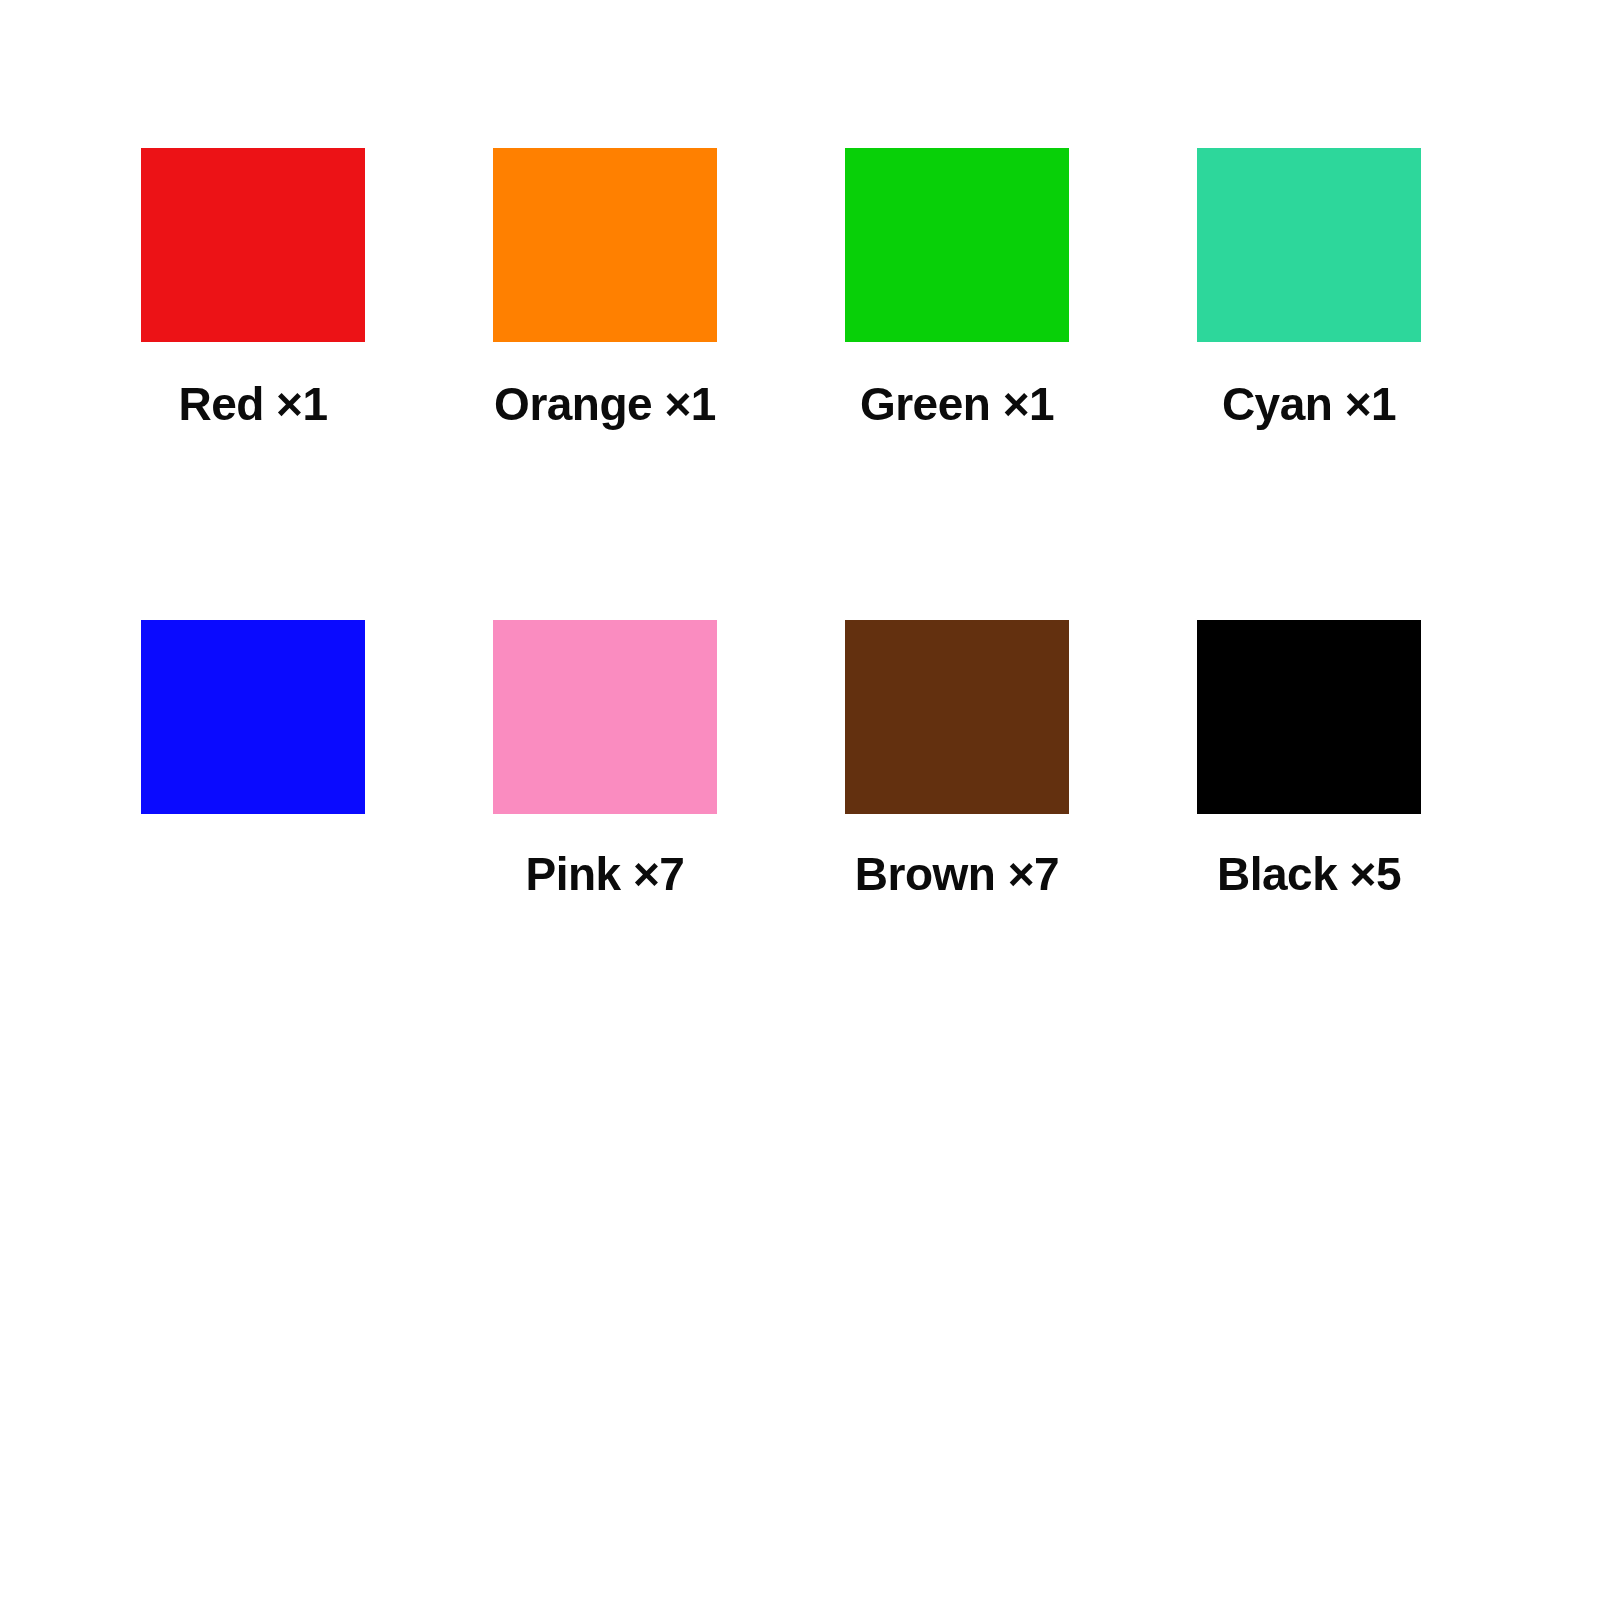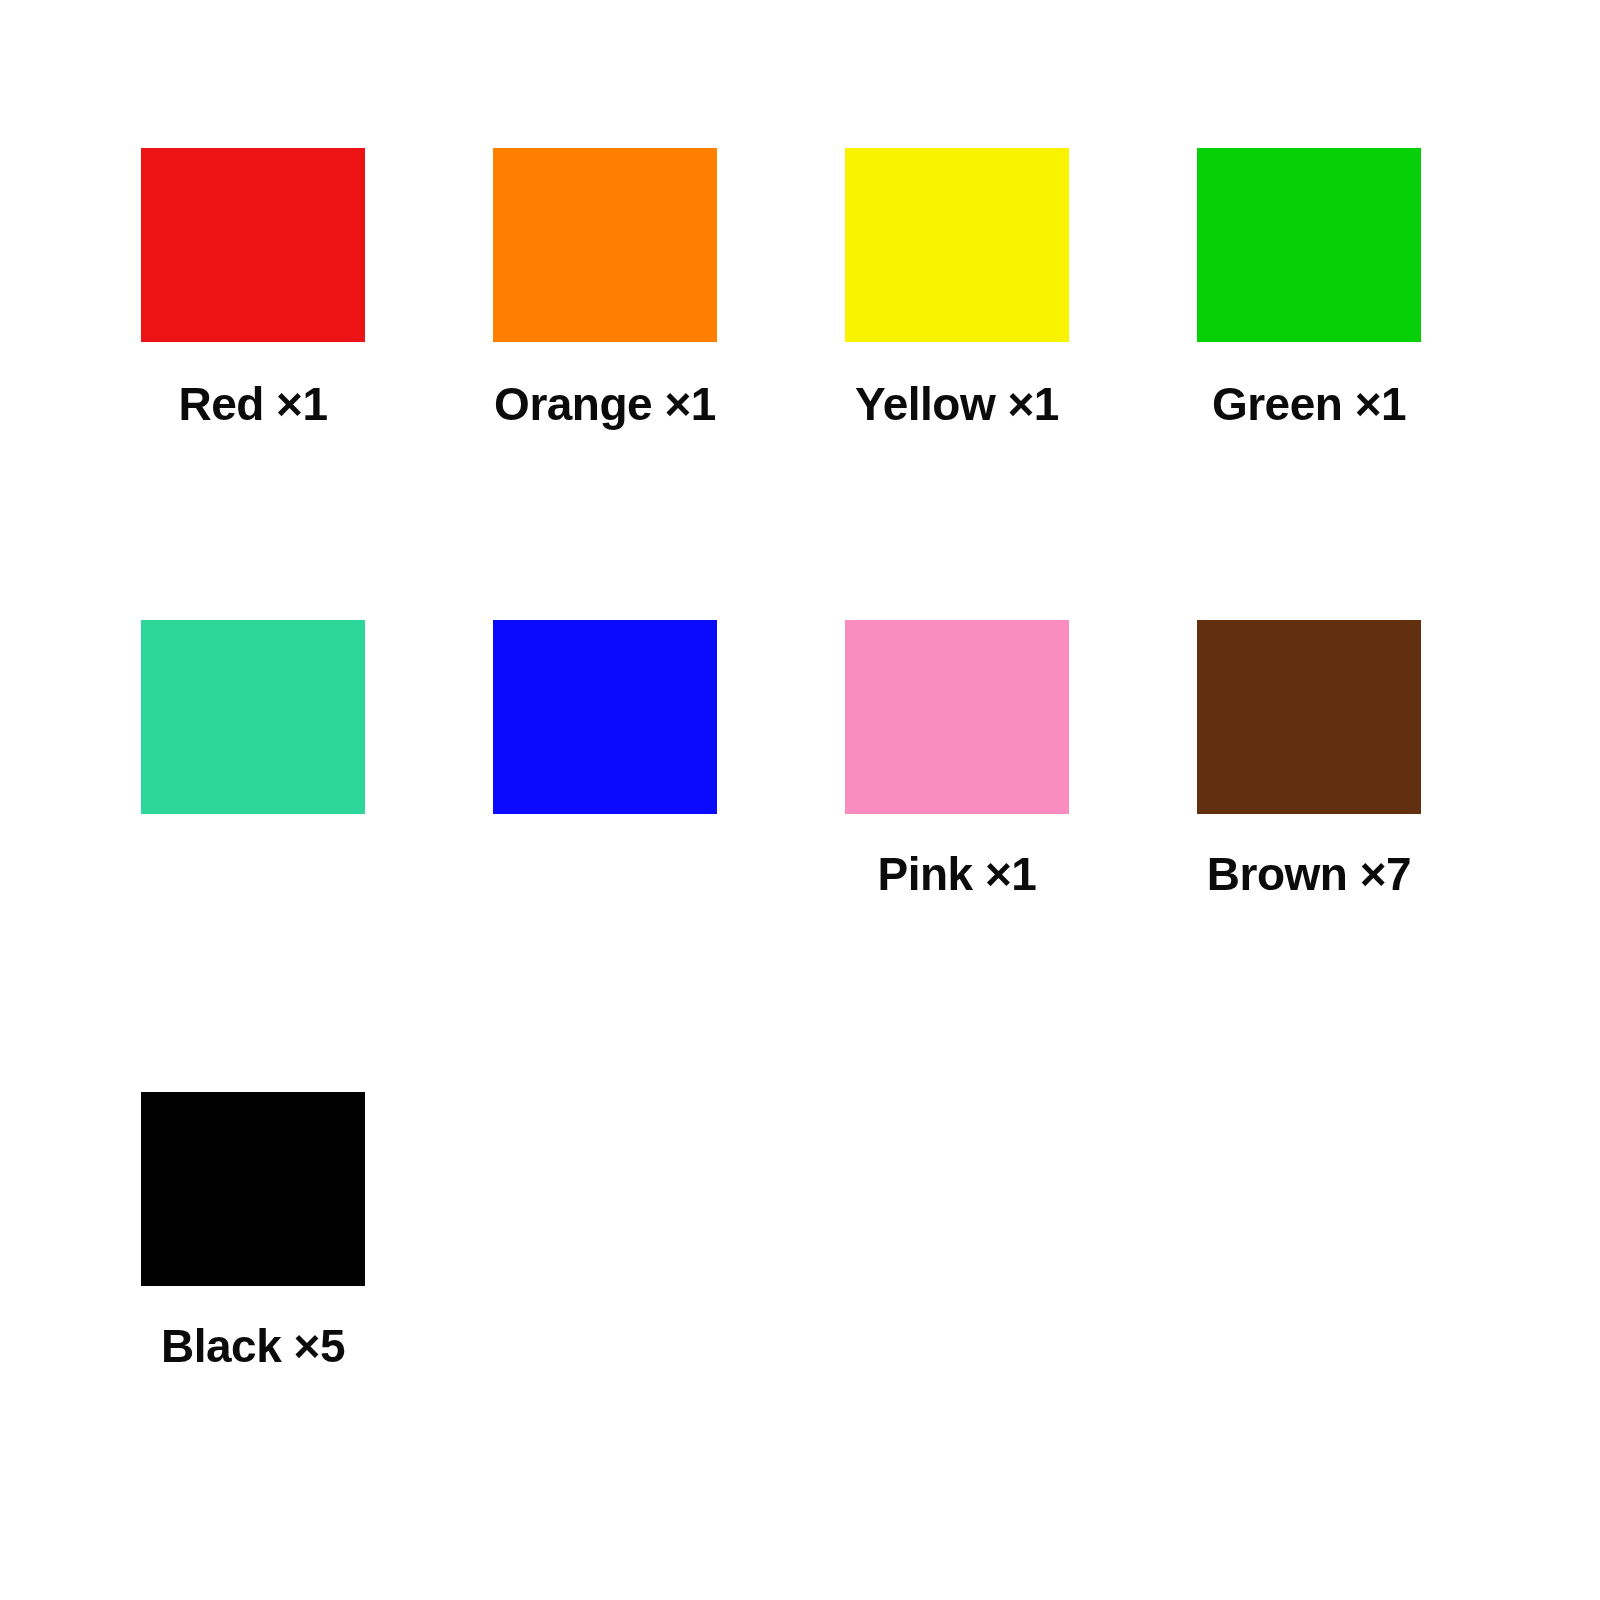--- a/index.html
+++ b/index.html
@@ -59,36 +59,33 @@
 <div id="palette-grid">
     <div class="swatch-cell row-1">
       <div class="swatch-chip" style="background-color: rgb(236, 18, 22);"></div>
       <div class="swatch-label">Red ×1</div>
     </div>
     <div class="swatch-cell row-1">
       <div class="swatch-chip" style="background-color: rgb(255, 128, 0);"></div>
       <div class="swatch-label">Orange ×1</div>
     </div>
     <div class="swatch-cell row-1">
-      <div class="swatch-chip" style="background-color: rgb(250, 243, 0);"></div>
-      <div class="swatch-label">Yellow ×1</div>
-    </div>
-    <div class="swatch-cell row-1">
       <div class="swatch-chip" style="background-color: rgb(8, 208, 8);"></div>
       <div class="swatch-label">Green ×1</div>
     </div>
     <div class="swatch-cell row-2">
       <div class="swatch-chip" style="background-color: rgb(45, 215, 155);"></div>
+      <div class="swatch-label">Cyan ×1</div>
     </div>
     <div class="swatch-cell row-2">
       <div class="swatch-chip" style="background-color: rgb(10, 10, 255);"></div>
     </div>
     <div class="swatch-cell row-3">
       <div class="swatch-chip" style="background-color: rgb(250, 140, 192);"></div>
-      <div class="swatch-label">Pink ×1</div>
+      <div class="swatch-label">Pink ×7</div>
     </div>
     <div class="swatch-cell row-3">
       <div class="swatch-chip" style="background-color: rgb(99, 48, 15);"></div>
       <div class="swatch-label">Brown ×7</div>
     </div>
     <div class="swatch-cell row-3">
       <div class="swatch-chip" style="background-color: rgb(0, 0, 0);"></div>
       <div class="swatch-label">Black ×5</div>
     </div>
   </div>

